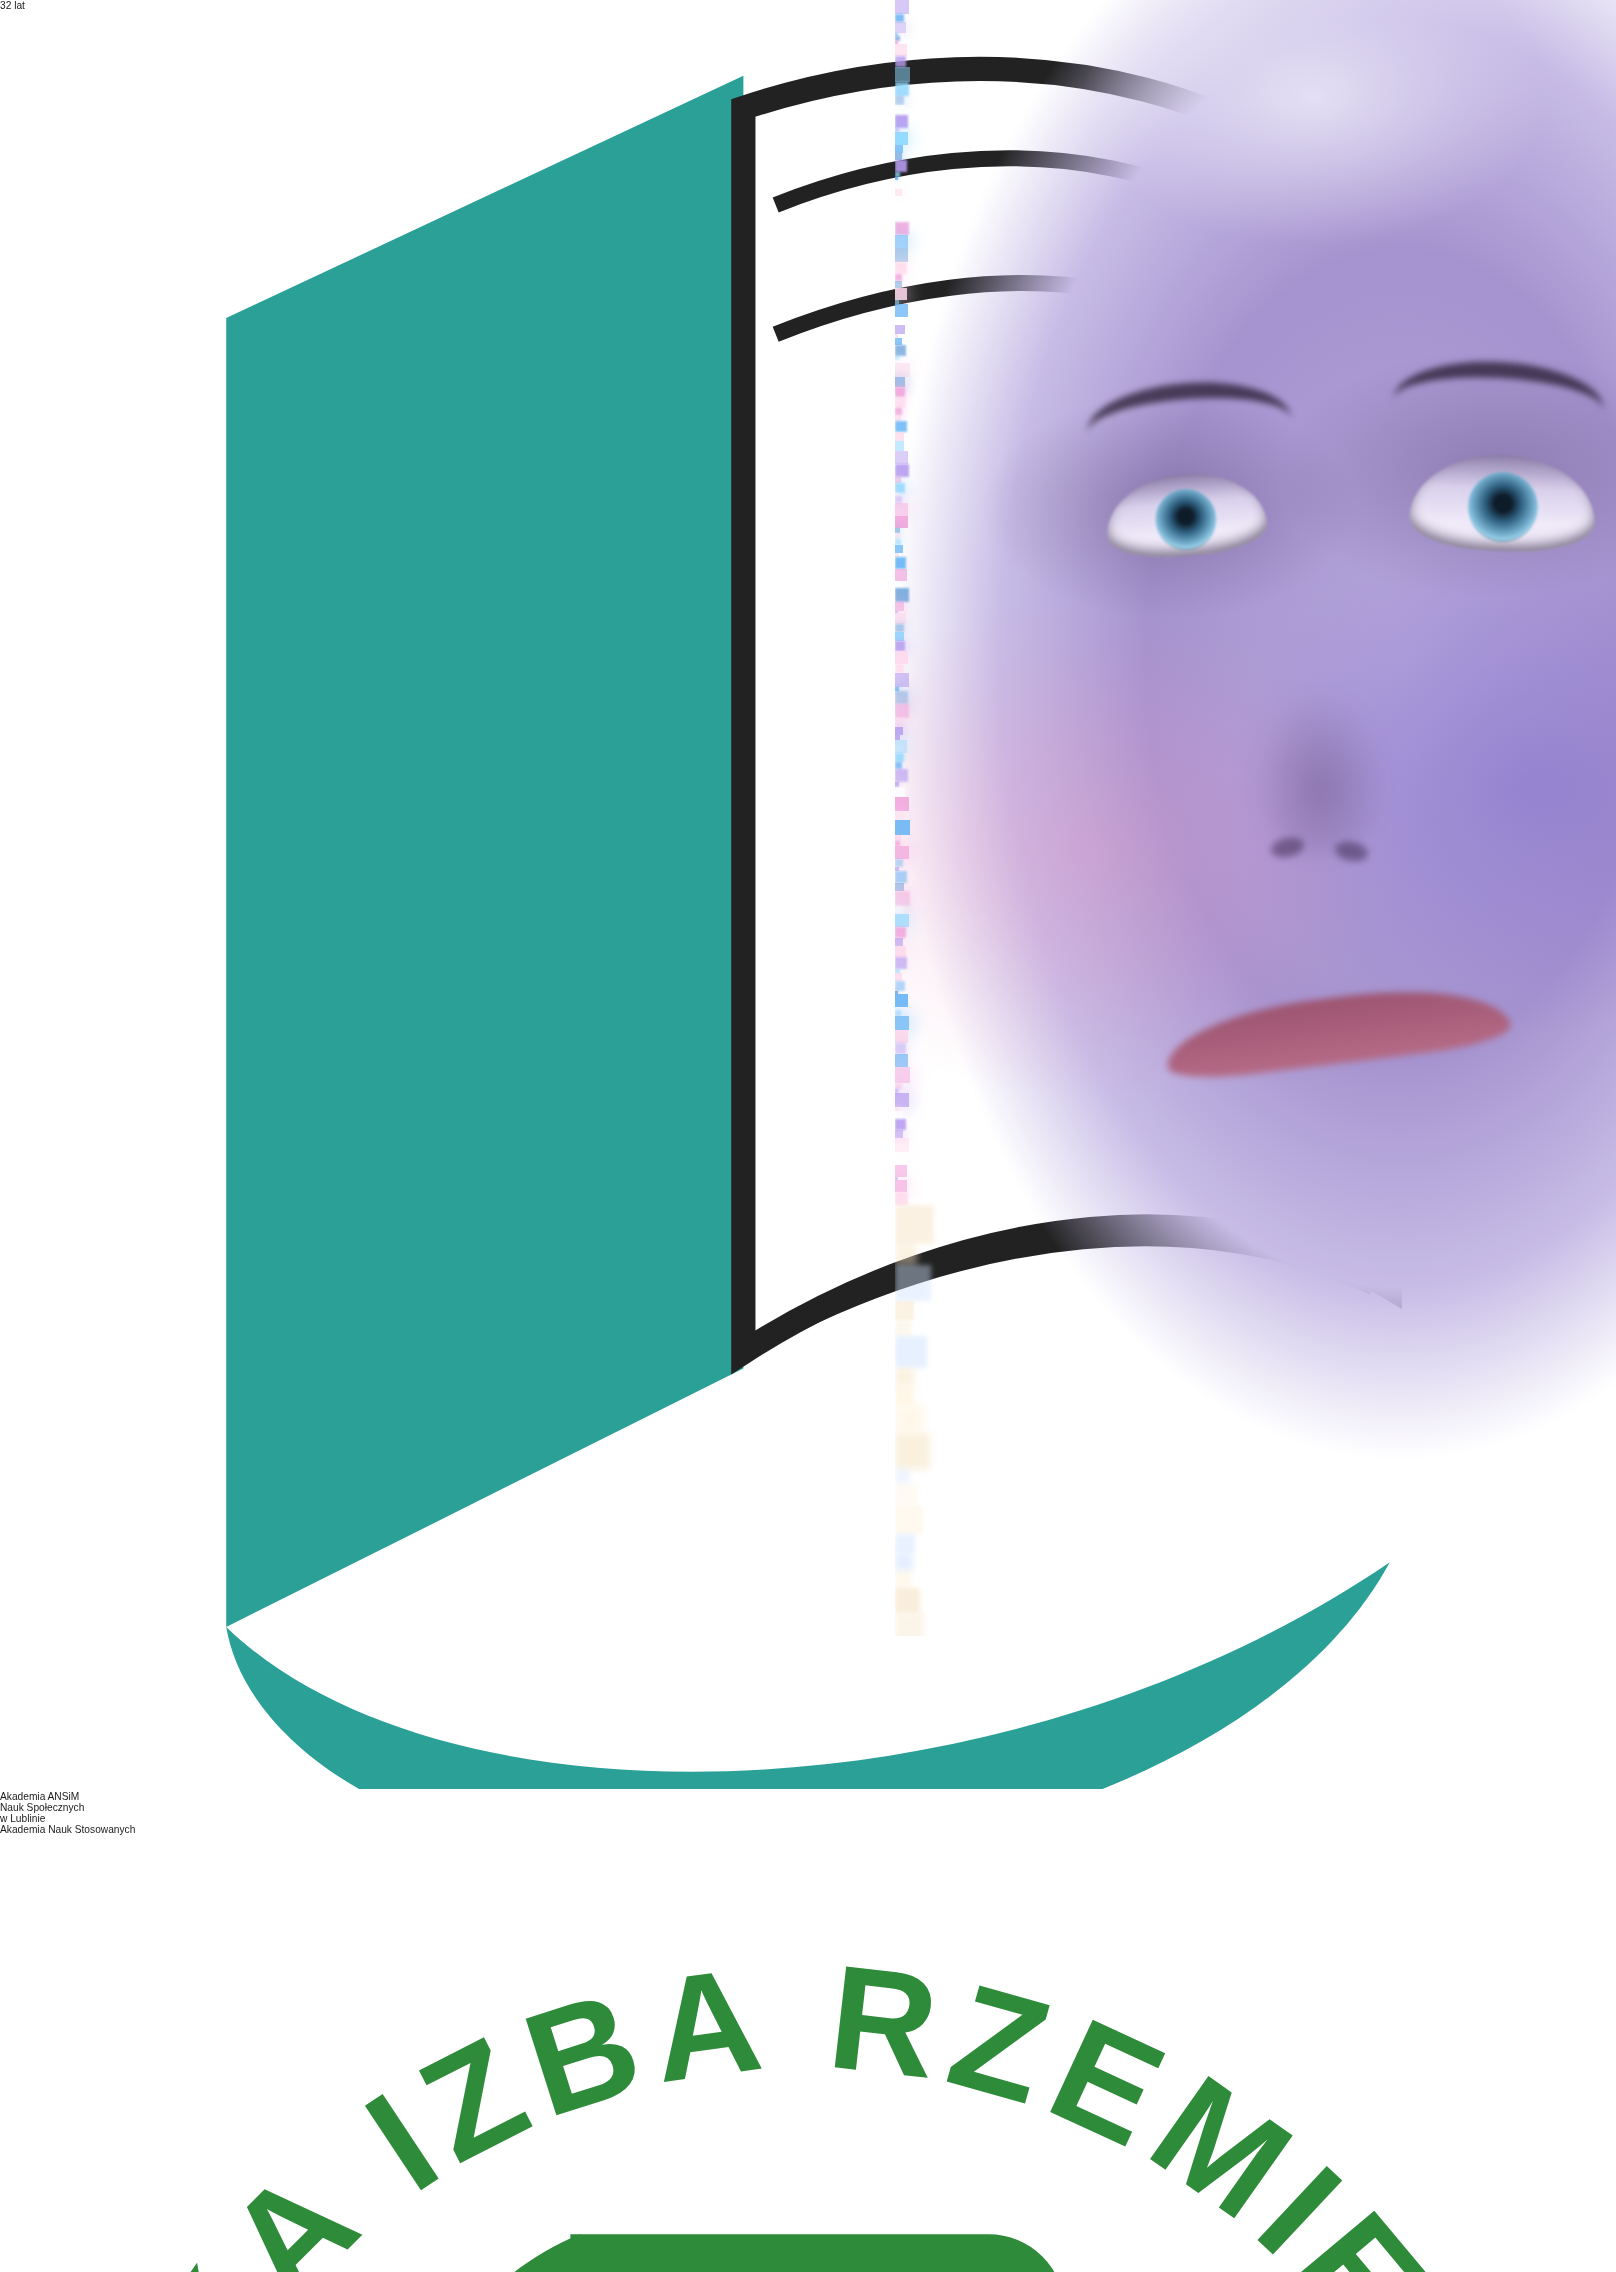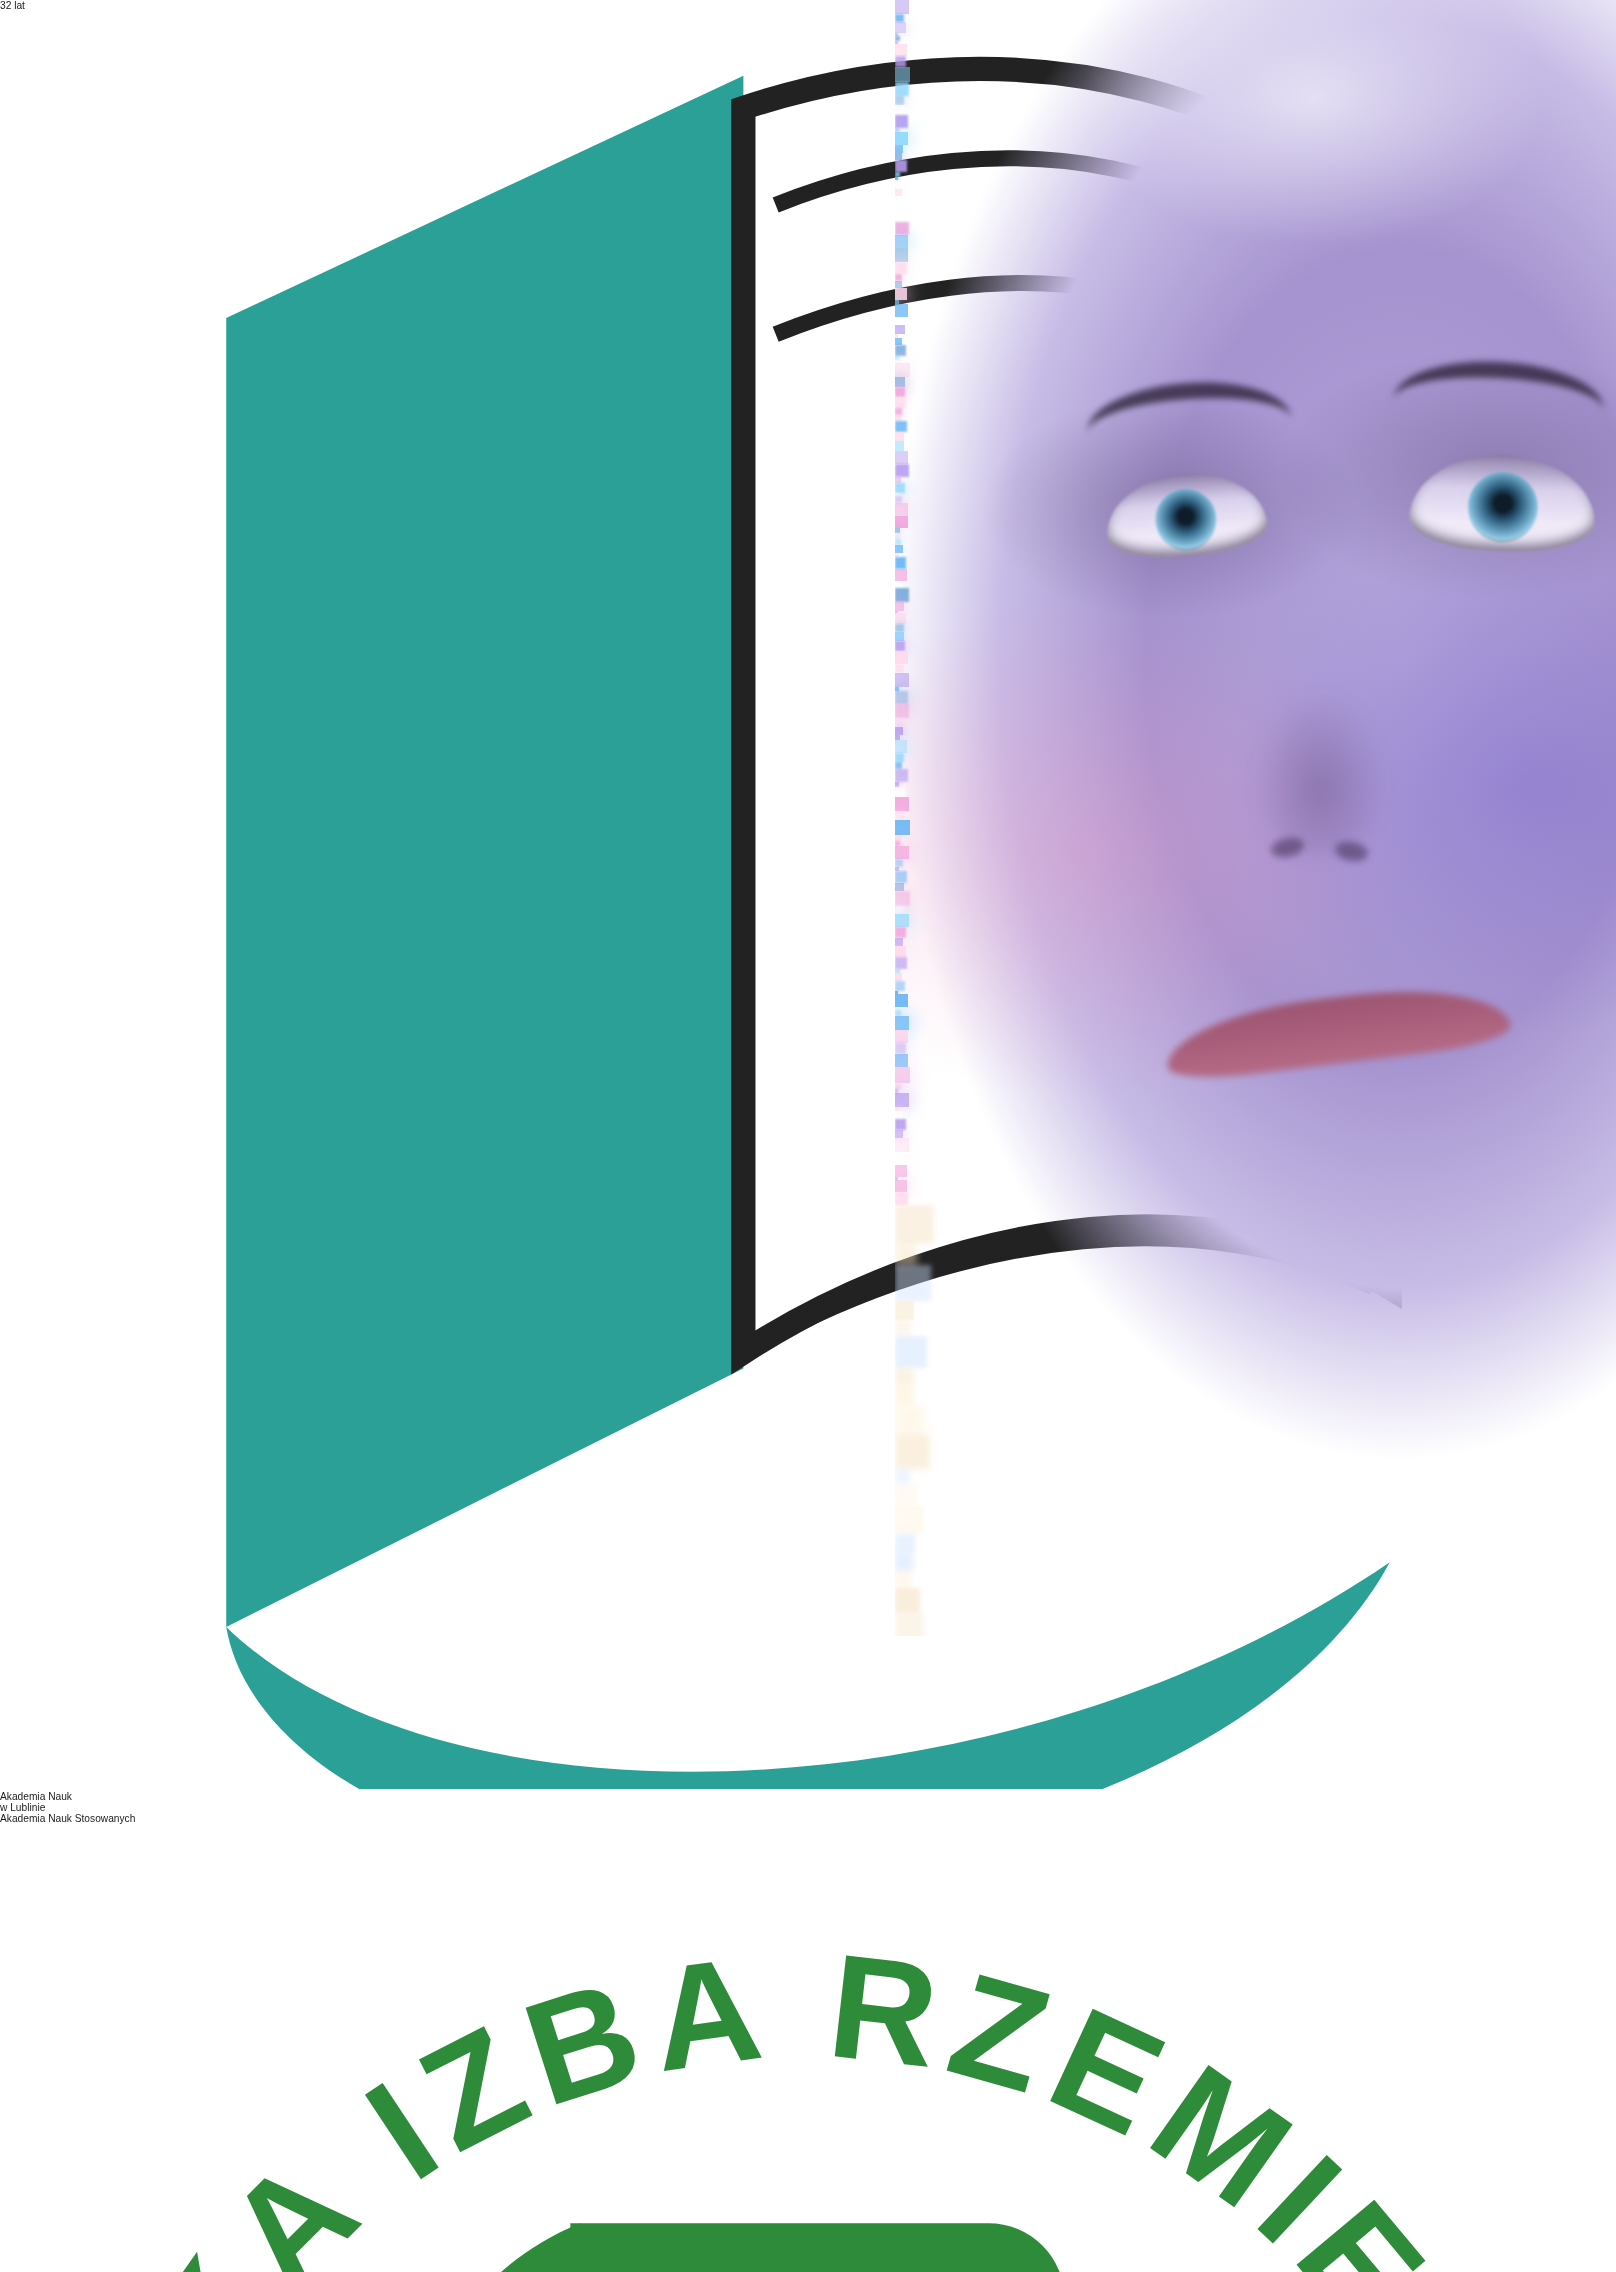--- a/index.html
+++ b/index.html
@@ -254,24 +254,25 @@
   <div class="logo-row">
     <div class="logo-left">
       <svg class="book-svg" viewBox="0 0 200 220">
         <polygon points="28,38 92,8 92,168 28,200" fill="#2AA096"></polygon>
         <path d="M92 12 C 128 0 162 12 172 30 L172 158 C 152 146 120 148 92 166 Z" fill="#ffffff" stroke="#222" stroke-width="3"></path>
         <path d="M96 24 C 126 12 154 20 166 36" fill="none" stroke="#222" stroke-width="2"></path>
         <path d="M96 40 C 126 28 152 34 164 50" fill="none" stroke="#222" stroke-width="2"></path>
         <path d="M92 166 C 120 150 150 148 170 158" fill="none" stroke="#222" stroke-width="2"></path>
         <path d="M28 200 C 55 226 125 224 172 192 C 158 218 112 234 68 228 C 44 224 30 212 28 200 Z" fill="#2AA096"></path>
       </svg>
-      <div class="logo-wordmark">Akademia Nauk</div>
+      <div class="logo-wordmark">Akademia ANSiM</div>
     </div>
     <div class="logo-divider"></div>
     <div class="logo-right">
+      <div class="uni-line">Nauk Społecznych</div>
       <div class="uni-line">w Lublinie</div>
       <div class="uni-subtitle">Akademia Nauk Stosowanych</div>
     </div>
   </div>
 
   
   <svg class="stamp" viewBox="0 0 340 340">
     <defs>
         <path id="arcpath" d="M 34 232 A 142 142 0 1 1 306 232"></path>
       </defs>

